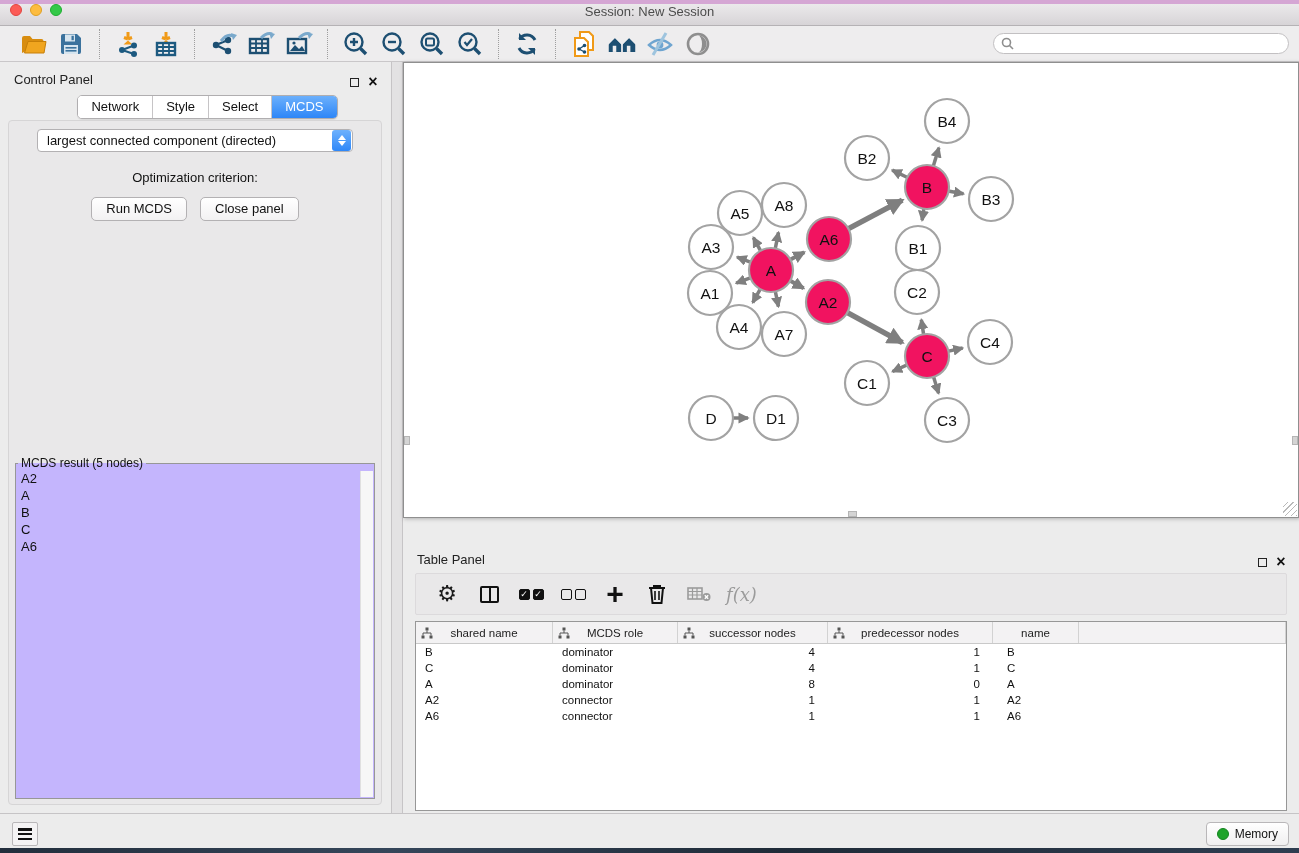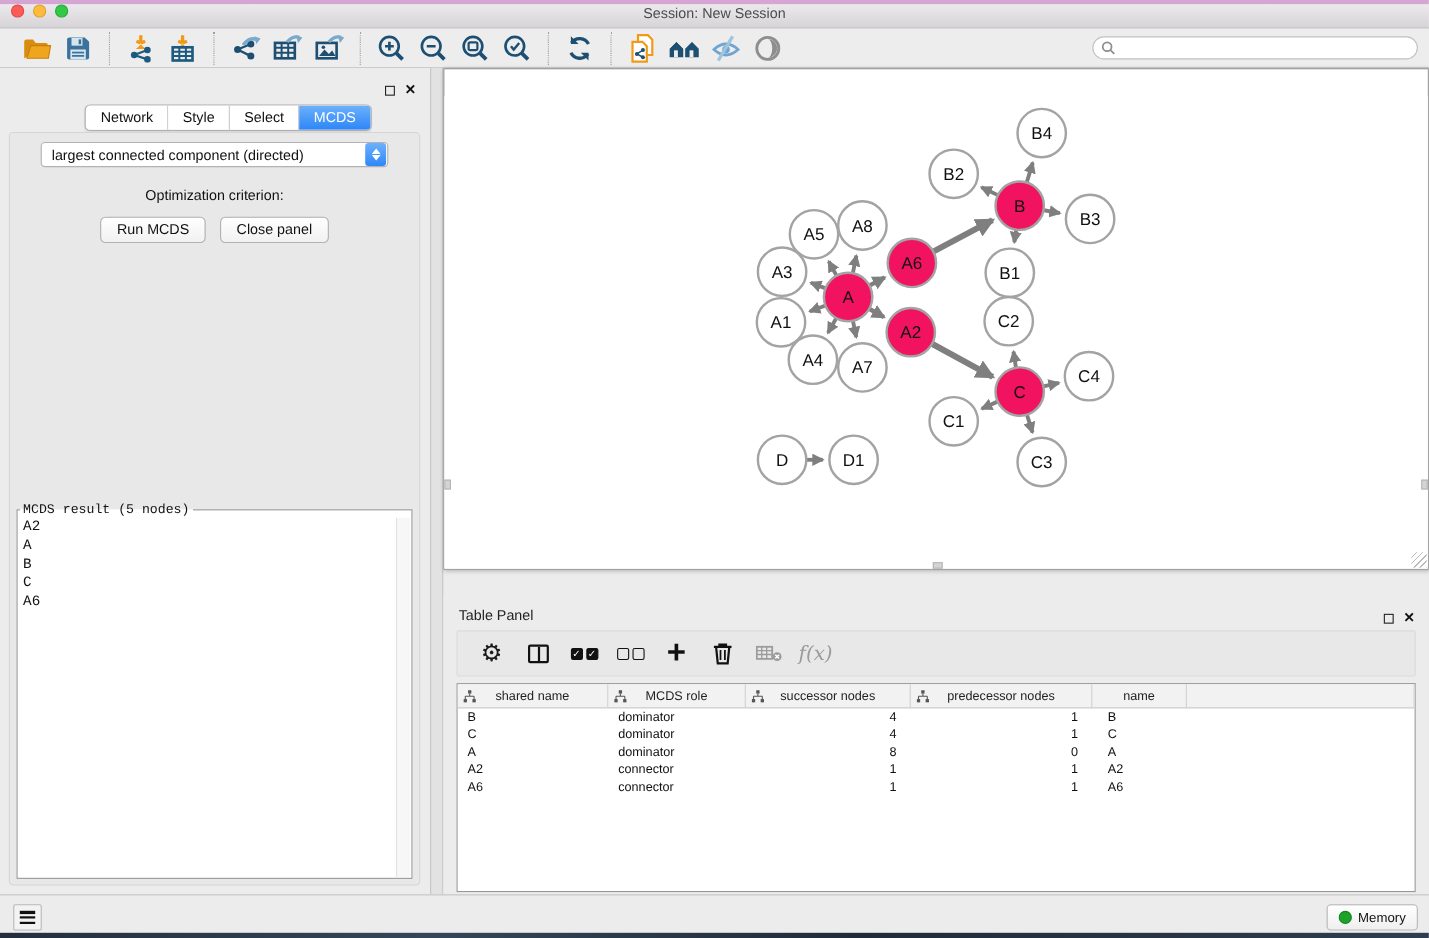--- a/index.html
+++ b/index.html
@@ -36,21 +36,21 @@
   #cp-inner { position:absolute; left:8px; right:9px; top:58px; bottom:8px; background:#e9e8e9; border:1px solid #d6d5d6; border-radius:4px; }
   #opt-label { text-align:center; margin-top:18px; font-size:13px; color:#111; }
   #opt-dropdown { position:relative; margin:8px auto 0; width:316px; height:23px; background:#fff; border:1px solid #b3b1b3; border-radius:4px; display:flex; align-items:center; }
   #opt-dropdown .dd-text { font-size:13px; color:#111; padding-left:9px; flex:1; white-space:nowrap; }
   .dd-stepper { width:19px; height:21px; margin-right:1px; border-radius:3px; background:linear-gradient(#6db1fd,#2e87f8); display:flex; flex-direction:column; align-items:center; justify-content:center; gap:1px; }
   .dd-stepper .up, .dd-stepper .dn { width:0; height:0; border-left:4px solid transparent; border-right:4px solid transparent; }
   .dd-stepper .up { border-bottom:5px solid #fff; }
   .dd-stepper .dn { border-top:5px solid #fff; }
   #cp-buttons { margin-top:12px; display:flex; justify-content:center; gap:13px; }
   .cp-btn { font-size:13px; color:#111; background:linear-gradient(#ffffff,#f2f1f2); border:1px solid #b3b1b3; border-radius:5px; padding:3px 14px 4px; }
-  #result-fieldset { position:absolute; left:6px; right:6px; top:335px; bottom:5px; border:1px solid #979797; background:#ffffff; margin:0;font-family:Liberation Mono, monospace; }
+  #result-fieldset { position:absolute; left:6px; right:6px; top:335px; bottom:5px; border:1px solid #979797; background:#c4b5fd; margin:0; }
   #result-fieldset legend { font-size:12px; color:#111; margin-left:2px; padding:0 3px; background:transparent; }
   #result-list { position:absolute; left:0px; right:14px; top:0px; bottom:1px; overflow:hidden; }
   .result-item { font-size:13px; color:#111; padding:1px 0 1px 5px; line-height:15px; }
   #result-scroll { position:absolute; right:1px; top:1px; bottom:1px; width:13px; background:#f7f7f7; border-left:1px solid #e0e0e0; }
 
   #panel-divider { left:391px; top:62px; width:12px; height:751px; background:#e3e2e3; border-left:1px solid #c6c4c6; border-right:1px solid #c6c4c6; }
 
   
   #network-window { left:403px; top:62px; width:896px; height:456px; border:1px solid #8f8f8f; background:#fff; box-shadow:1px 1px 4px rgba(0,0,0,.25); }
   #nw-titlebar { position:relative; height:24px; background:linear-gradient(#ececec,#d4d1d4); border-bottom:1px solid #a8a6a8; display:flex; align-items:center; }
@@ -249,20 +249,21 @@
 </div>
 <div id="search-wrap" class="abs">
   <svg width="13" height="13" viewBox="0 0 13 13">
       <circle cx="5.5" cy="5.5" r="4" fill="none" stroke="#8e8e8e" stroke-width="1.6"></circle>
       <path d="M8.5,8.5 L12,12" stroke="#8e8e8e" stroke-width="1.6"></path>
     </svg>
   <input type="text" placeholder="" style="">
 </div>
 
 <div id="control-panel" class="abs">
+  <div class="panel-title">Control Panel</div>
   <span class="panel-ctrl" style="right:30px;">
       <span class="float-box"></span>
     </span>
   <span class="panel-ctrl" style="right:11px;">
       <span class="close-x">×</span>
     </span>
   <div id="cp-tabs-row">
     <div class="seg" id="cp-tabs">
         <div class="seg-tab">Network</div>
         <div class="seg-tab">Style</div>

